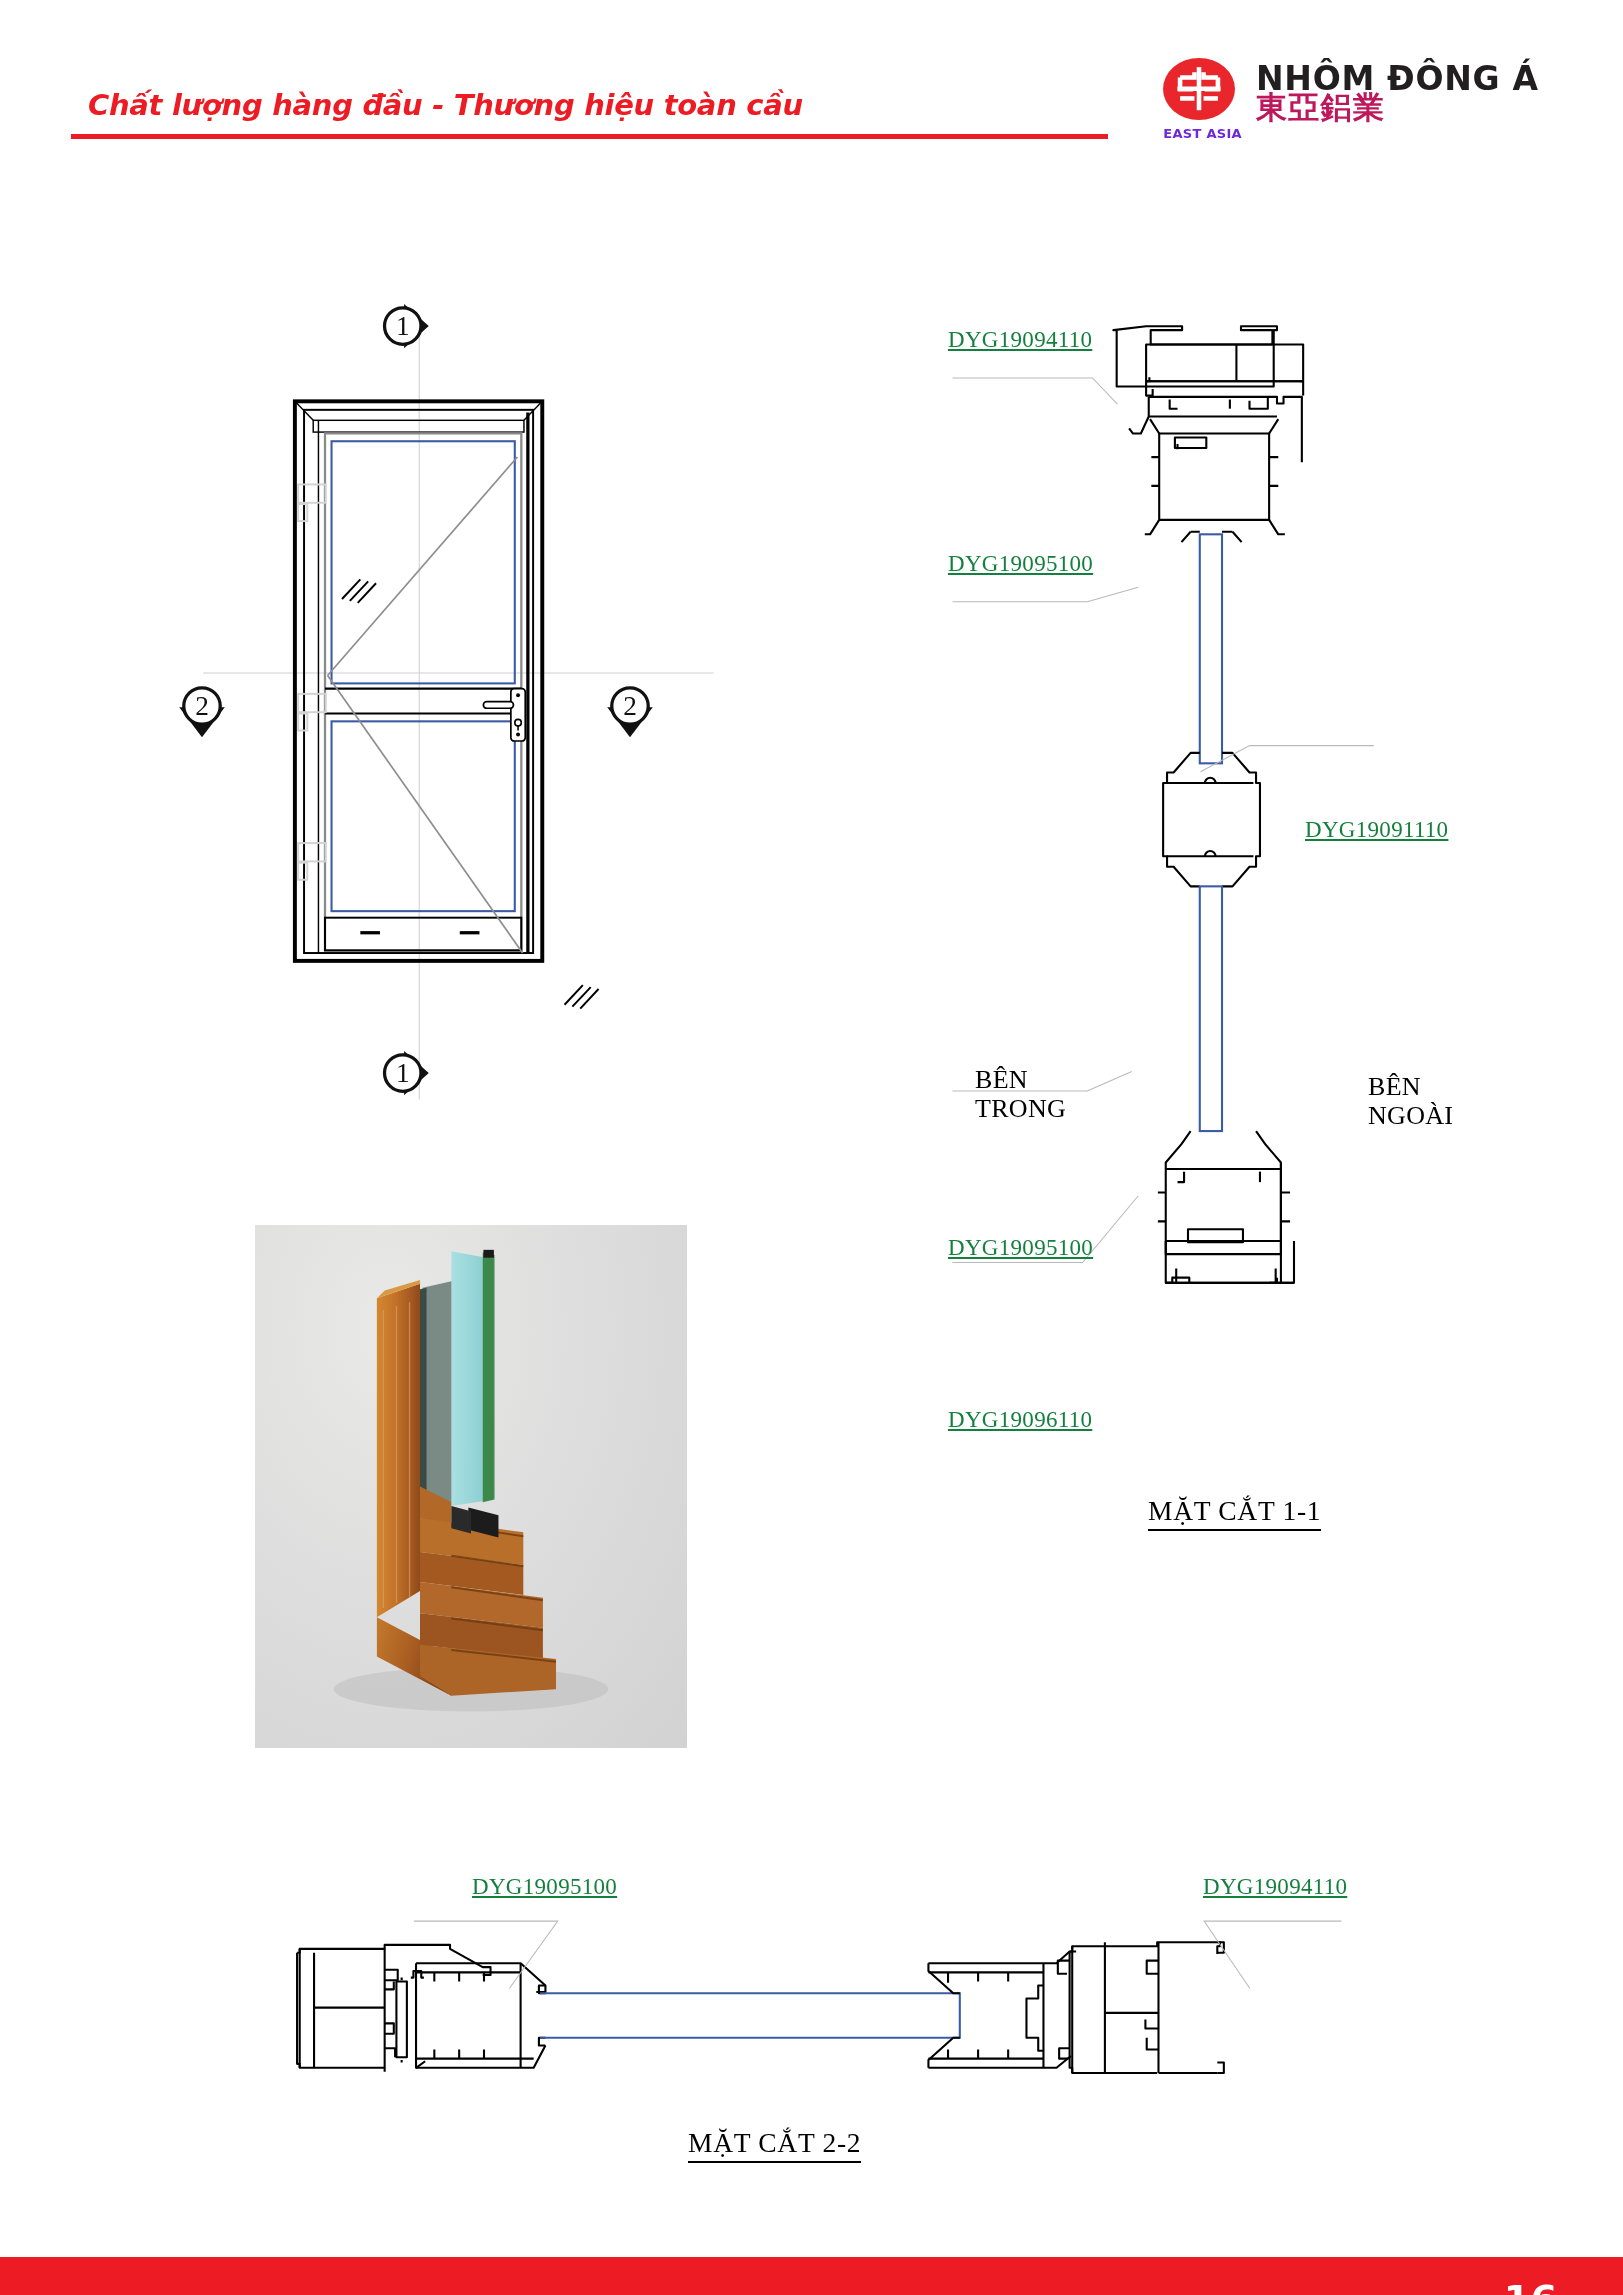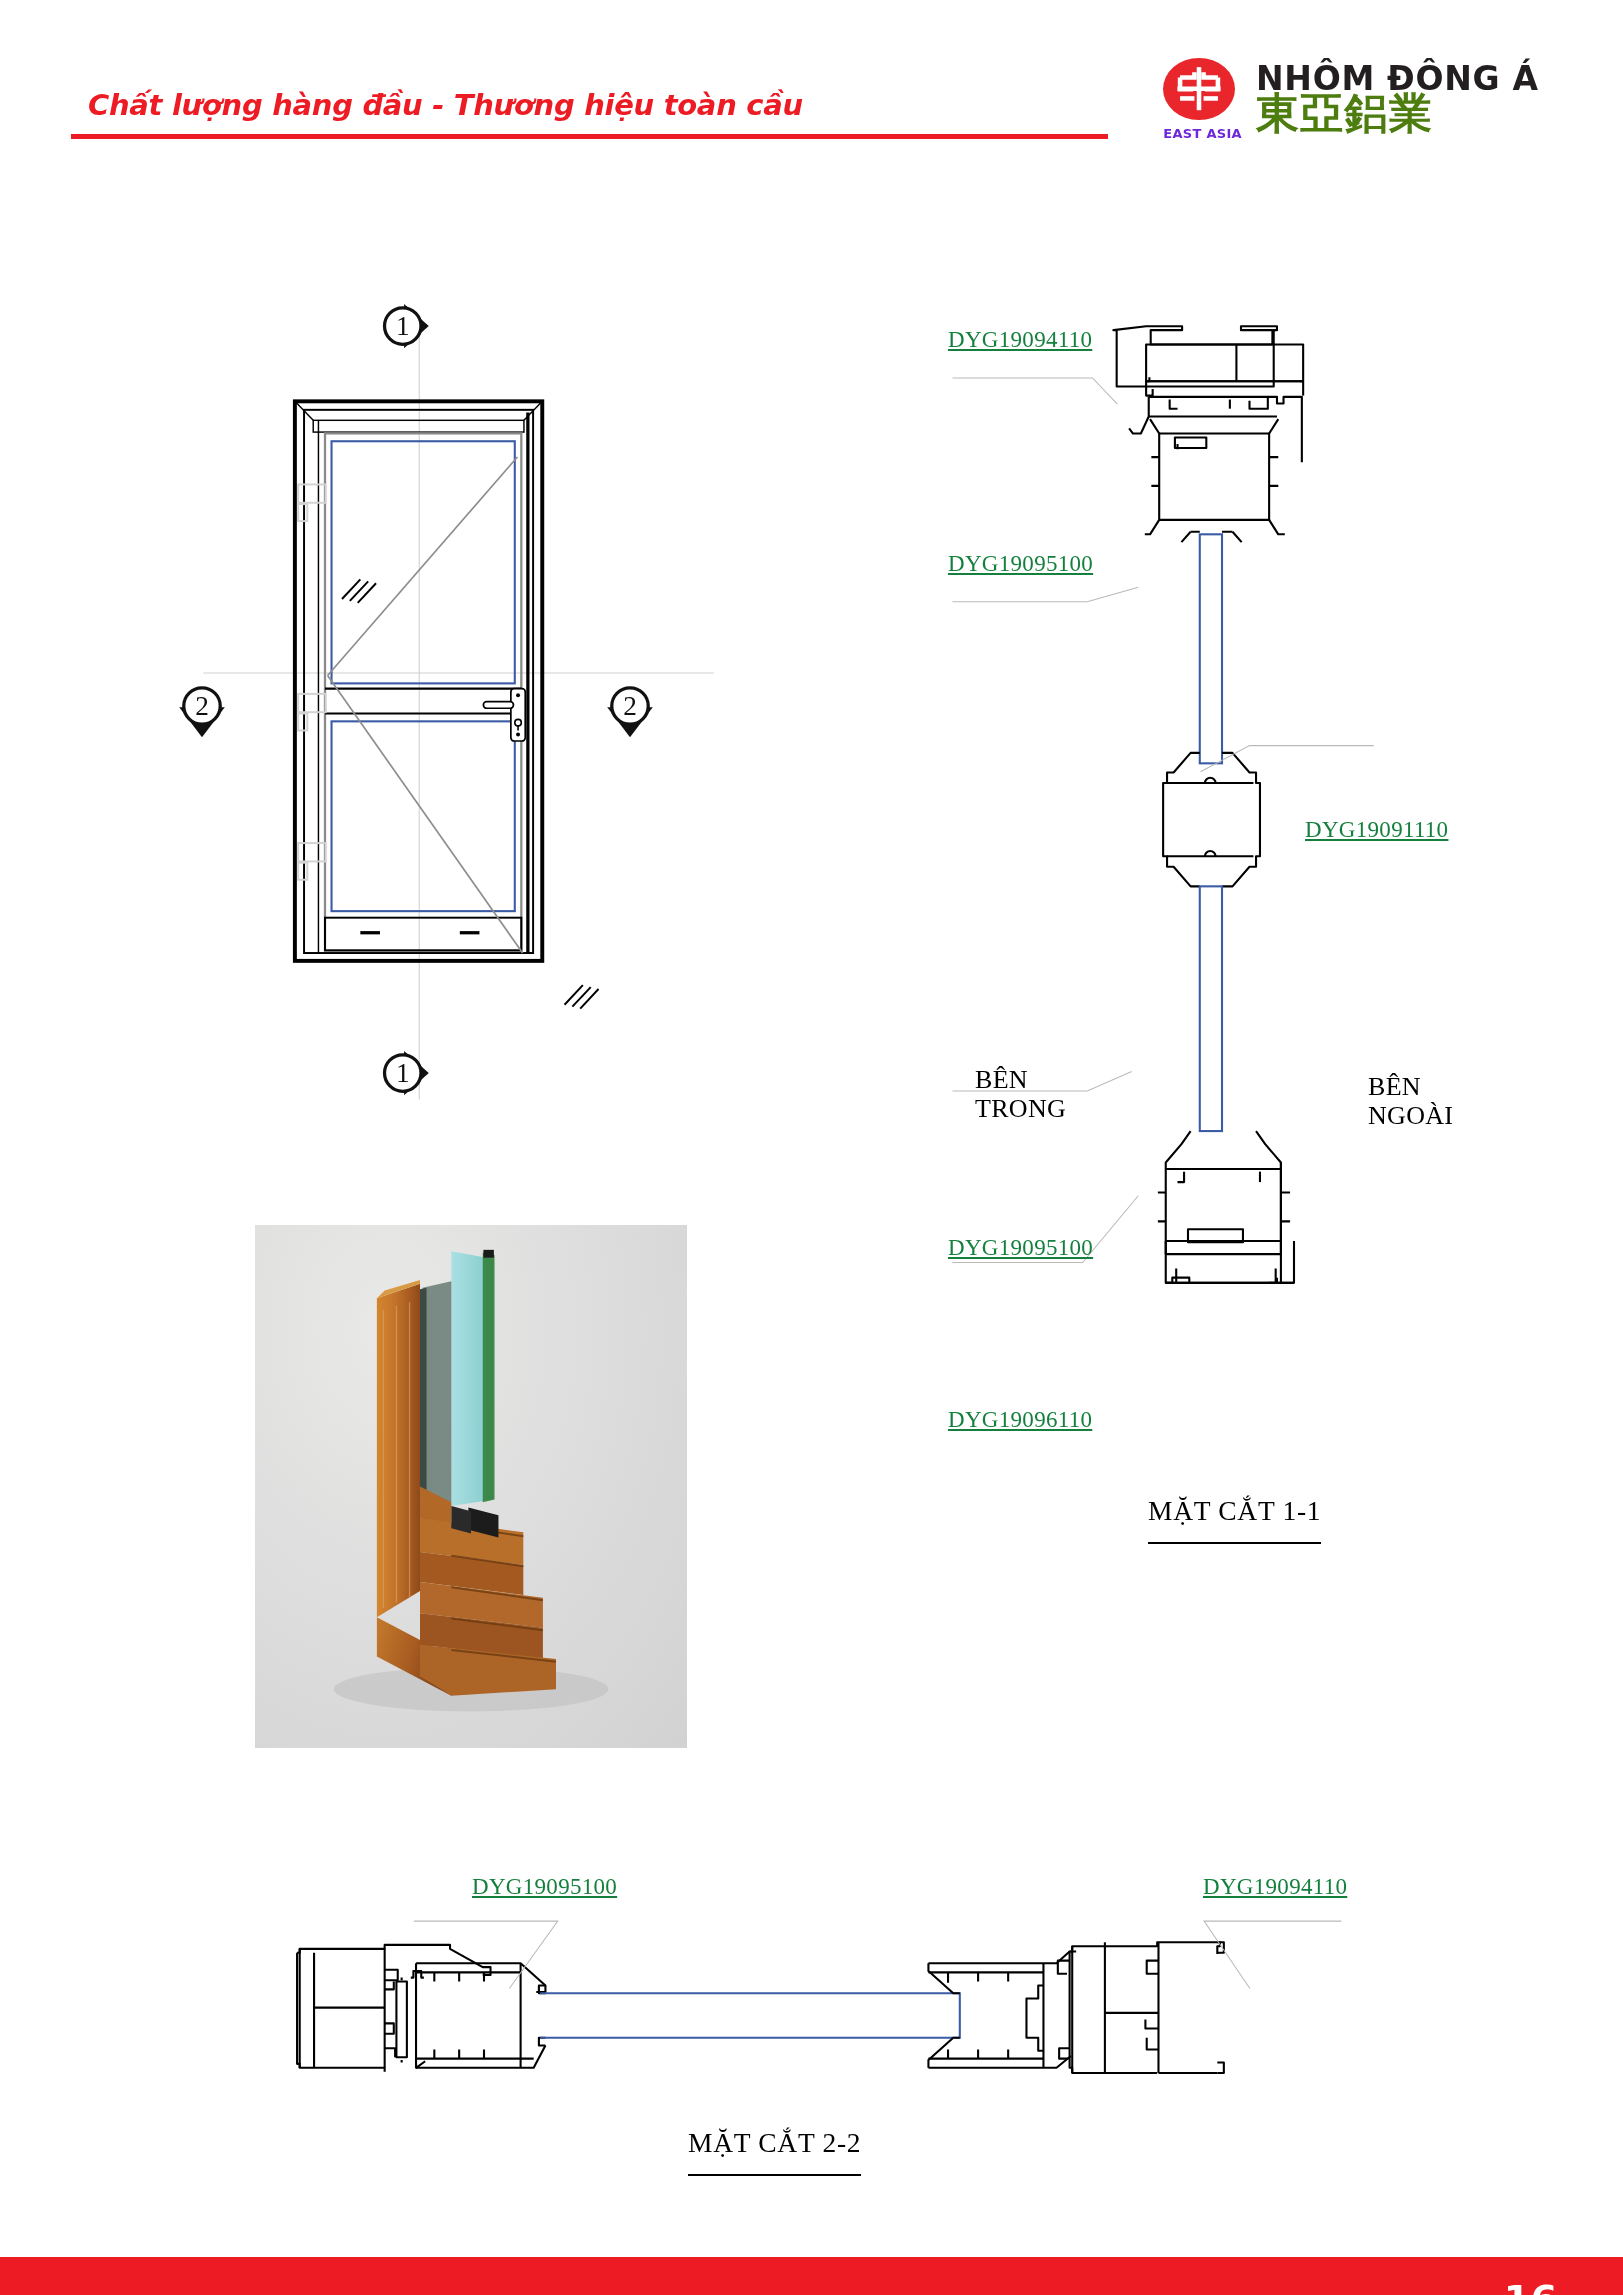--- a/index.html
+++ b/index.html
@@ -34,41 +34,41 @@
     font-family:"DejaVu Sans", sans-serif;font-weight:bold;font-size:13px;
     color:#6d28d9;letter-spacing:0.3px;
   }
   .logo-vn{
     position:absolute;left:98px;top:1.3px;
     font-family:"DejaVu Sans", sans-serif;font-weight:bold;font-size:33px;
     color:#231f20;letter-spacing:0.7px;white-space:nowrap;
   }
   .logo-cn{
     position:absolute;left:98px;top:34px;
-    font-family:"DejaVu Sans", sans-serif;font-weight:bold;font-size:43px;
-    color:#4d7c0f;letter-spacing:1.3px;white-space:nowrap;line-height:1;
+    font-family:"DejaVu Sans", sans-serif;font-weight:bold;font-size:31px;
+    color:#be185d;letter-spacing:1.3px;white-space:nowrap;line-height:1;
   }
 
   
   .doc-title{
     position:absolute;left:169px;top:196px;
     font-family:"Liberation Serif", serif;
     font-size:39px;color:#000;white-space:nowrap;letter-spacing:0.7px;
   }
 
   
   .lbl{
     position:absolute;font-family:"Liberation Serif", serif;
     font-size:23px;color:#15803d;white-space:nowrap;letter-spacing:0.3px;text-decoration:underline;
   }
   .caption{
     position:absolute;font-family:"Liberation Serif", serif;
     font-size:27.5px;color:#000;white-space:nowrap;letter-spacing:0.7px;
   }
-  .caption .ul{border-bottom:2.6px solid #000;padding-bottom:16px;}
+  .caption .ul{border-bottom:2.6px solid #000;padding-bottom:3px;}
   .side-lbl{
     position:absolute;font-family:"Liberation Serif", serif;
     font-size:26px;color:#000;line-height:1.12;letter-spacing:0.3px;
   }
 
   
   .marker{position:absolute;width:56px;height:56px;}
   .marker svg{display:block;}
 
   

